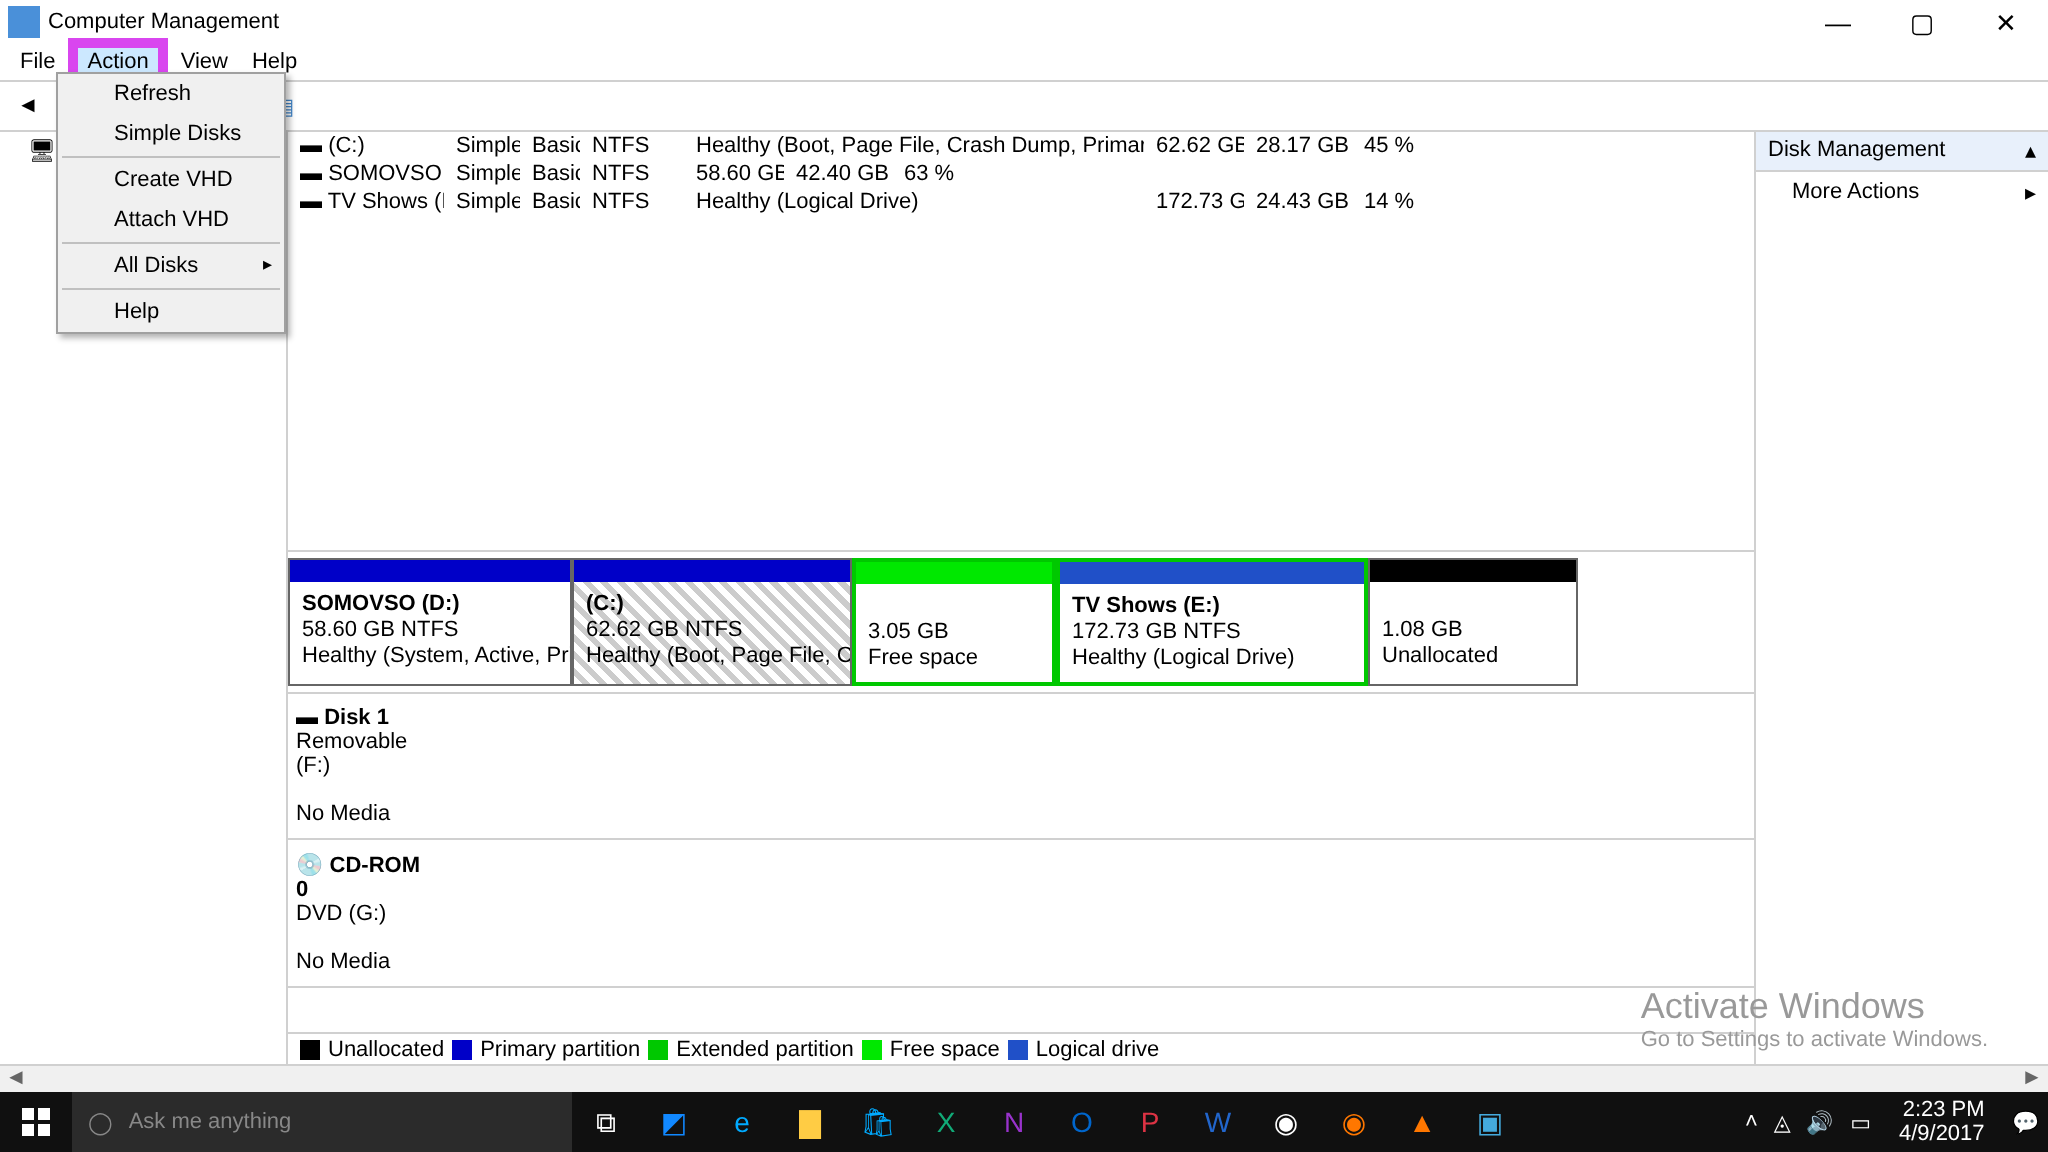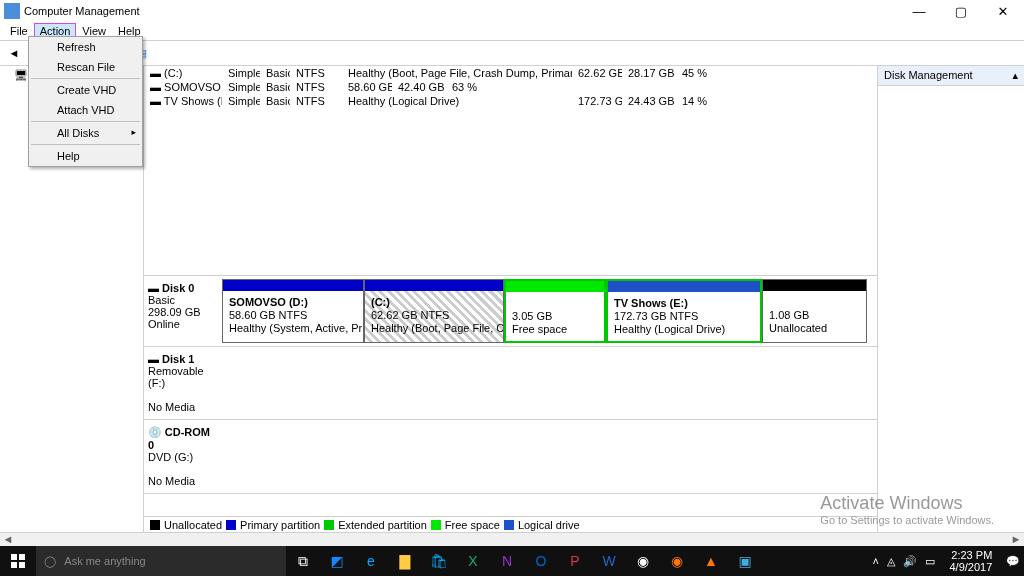--- a/index.html
+++ b/index.html
@@ -3,21 +3,21 @@
 <meta charset="utf-8">
 <style>
 * { margin:0; padding:0; box-sizing:border-box; font-family:'Segoe UI',Tahoma,sans-serif; font-size:11px; }
 body { background:#fff; width:1024px; height:576px; overflow:hidden; position:relative; }
 .titlebar { height:22px; display:flex; align-items:center; padding:0 4px; }
 .titlebar .ico { width:16px; height:16px; background:#4a90d9; margin-right:4px; display:inline-block; }
 .winctrl { position:absolute; right:0; top:0; display:flex; }
 .winctrl div { width:42px; height:22px; display:flex; align-items:center; justify-content:center; font-size:13px; }
 .menubar { height:19px; display:flex; align-items:center; padding:0 4px; border-bottom:1px solid #d0d0d0; }
 .menubar span { padding:2px 6px; }
-.menubar span.sel { background:#cce8ff; border:1px solid #d946ef; padding:1px 5px; }
+.menubar span.sel { background:#cce8ff; border:5px solid #d946ef; padding:1px 5px; }
 .dropdown { position:absolute; left:28px; top:36px; width:115px; background:#f0f0f0; border:1px solid #a0a0a0; box-shadow:2px 2px 3px rgba(0,0,0,.3); z-index:100; }
 .dropdown div { padding:4px 10px 4px 28px; position:relative; }
 .dropdown hr { margin:1px 2px; border:none; border-top:1px solid #c0c0c0; }
 .dropdown .arrow::after { content:'▸'; position:absolute; right:6px; font-size:9px; }
 .toolbar { height:25px; border-bottom:1px solid #d0d0d0; display:flex; align-items:center; padding:0 4px; gap:3px; }
 .tbtn { width:20px; height:20px; display:flex; align-items:center; justify-content:center; }
 .workspace { display:flex; height:466px; }
 .tree { width:144px; border-right:1px solid #d0d0d0; padding:2px 0; overflow:hidden; }
 .tree div { padding:1px 2px 1px 14px; white-space:nowrap; }
 .tree .ind1 { padding-left:28px; }
@@ -80,21 +80,21 @@
 
 <div class="menubar">
   <span>File</span>
   <span class="sel">Action</span>
   <span>View</span>
   <span>Help</span>
 </div>
 
 <div class="dropdown">
   <div>Refresh</div>
-  <div>Rescan File</div>
+  <div>Simple Disks</div>
   <hr>
   <div>Create VHD</div>
   <div>Attach VHD</div>
   <hr>
   <div class="arrow">All Disks</div>
   <hr>
   <div>Help</div>
 </div>
 
 <div class="toolbar">
@@ -145,26 +145,20 @@
         <div class="c-fs">NTFS</div>
           <div class="c-stat">Healthy (Logical Drive)</div>
         <div class="c-cap">172.73 GB</div>
           <div class="c-free">24.43 GB</div>
           <div class="c-pct">14 %</div>
       </div>
     </div>
 
     <div class="diskmap">
       <div class="diskrow">
-        <div class="diskinfo">
-          ▬ <b>Disk 0</b><br>
-          <span>Basic</span><br>
-          <span>298.09 GB</span><br>
-          <span>Online</span>
-        </div>
         <div class="parts">
           <div class="part primary" style="width:142px">
             <div class="bar"></div>
               <div class="txt"><b>SOMOVSO  (D:)</b><br><span>58.60 GB NTFS</span><br><span>Healthy (System, Active, Primary</span></div>
           </div>
           <div class="part primary hatch" style="width:140px">
             <div class="bar"></div>
               <div class="txt"><b>(C:)</b><br><span>62.62 GB NTFS</span><br><span>Healthy (Boot, Page File, Crash Dr</span></div>
           </div>
           <div class="part free extended" style="width:102px">
@@ -206,20 +200,24 @@
         <span>Free space</span>
       <span class="sw" style="background:#2050c8"></span>
         <span>Logical drive</span>
     </div>
   </div>
 
   <div class="actions">
     <div class="sec">
         <span>Disk Management</span>
         <span>▴</span>
+      </div>
+    <div class="itm">
+        <span>More Actions</span>
+        <span>▸</span>
       </div>
   </div>
 </div>
 
 <div class="scrollb">
   <div class="ar">◄</div>
     <div style="flex:1"></div>
     <div class="ar">►</div>
 </div>
 

